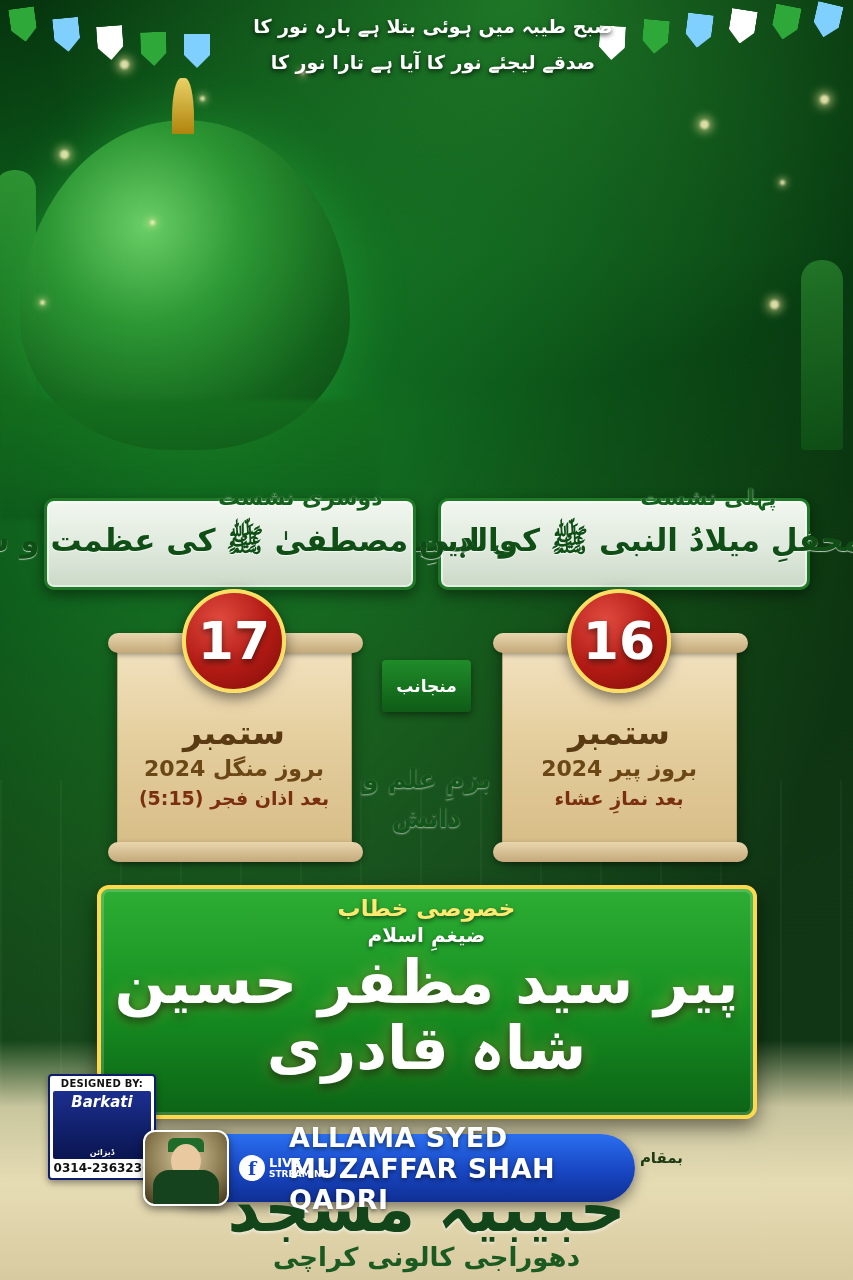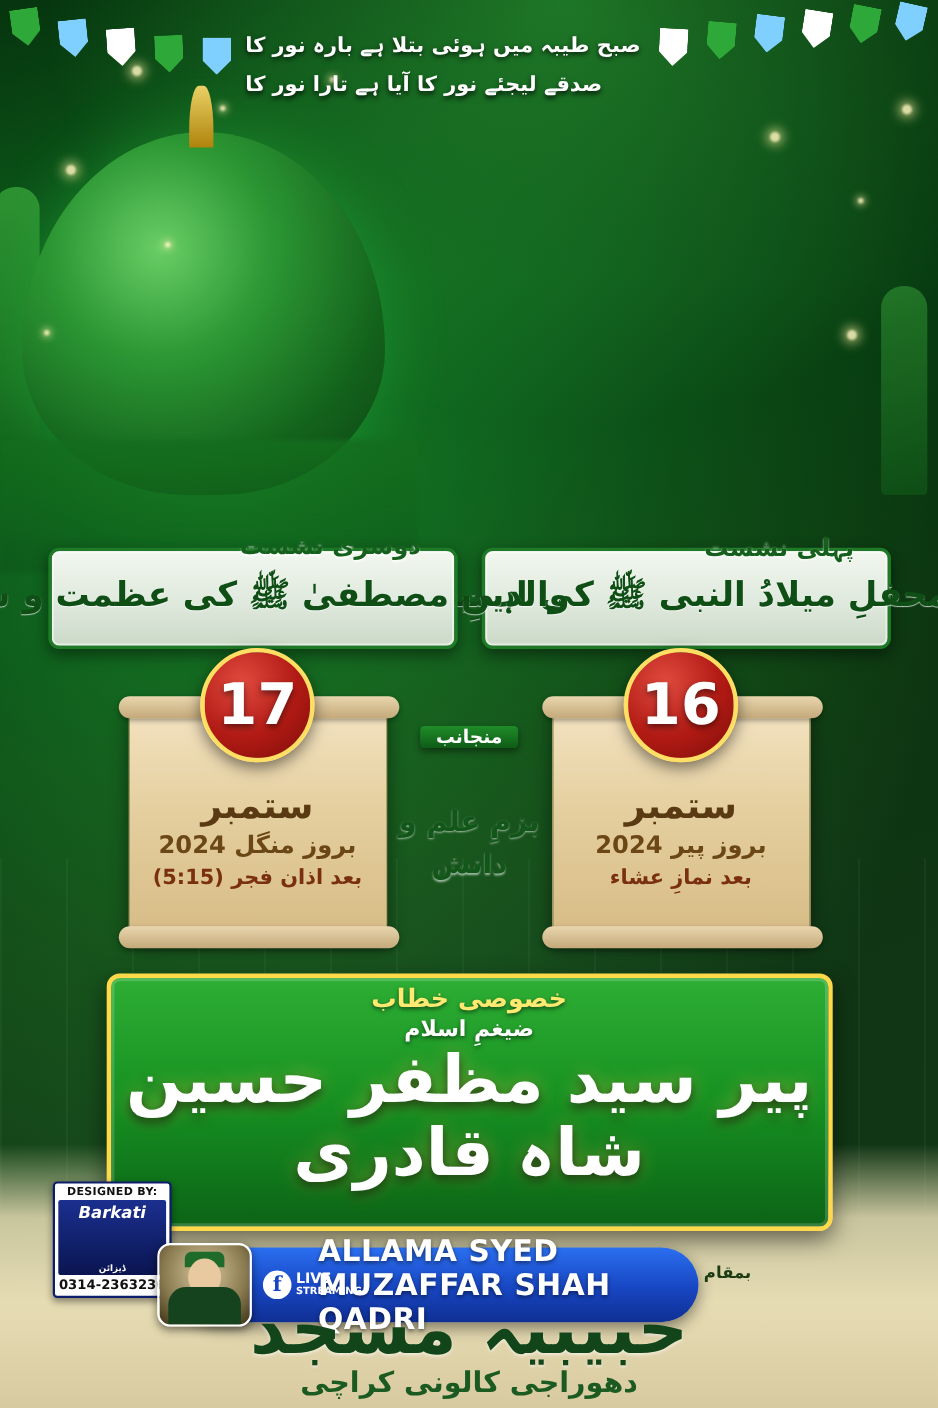--- a/index.html
+++ b/index.html
@@ -73,22 +73,22 @@
   }
   .arches {
     position:absolute; left:0; bottom:180px; width:100%; height:320px;
     opacity:0.30;
     background:
       repeating-linear-gradient(90deg, rgba(255,255,255,0.12) 0 2px, rgba(0,0,0,0) 2px 60px);
   }
 
   
   .couplet {
-    position:absolute; top:23px; right:210px; width:420px;
-    text-align:left; direction:rtl;
+    position:absolute; top:8px; right:210px; width:420px;
+    text-align:center; direction:rtl;
     color:#ffffff;
     font-size:19px; line-height:1.9;
     font-weight:bold;
     text-shadow:0 2px 5px rgba(0,0,0,0.75);
   }
   .couplet div { white-space:nowrap; }
 
   
   .title-wrap {
     position:absolute; top:115px; left:0; width:100%;
@@ -173,21 +173,21 @@
   .date-line2 { font-size:22px; font-weight:bold; color:#6b4715; margin-top:4px; white-space:nowrap; }
   .date-line3 { font-size:19px; font-weight:bold; color:#7a3010; margin-top:6px; white-space:nowrap; }
 
   
   .mid-ribbon {
     position:absolute; top:660px; left:50%; transform:translateX(-50%);
     width:160px; text-align:center; direction:rtl; z-index:4;
   }
   .ribbon-tag {
     display:inline-block; background:linear-gradient(180deg,#1f8c29,#0f5c17);
-    color:#fff; font-size:17px; font-weight:bold; padding:0 14px;
+    color:#fff; font-size:17px; font-weight:bold; padding:16px 14px;
     border-radius:4px; box-shadow:0 3px 7px rgba(0,0,0,0.45);
   }
   .mid-text { margin-top:48px; font-size:26px; font-weight:bold; color:#12561a; direction:rtl; line-height:1.5; text-shadow:0 1px 2px rgba(255,255,255,0.6); }
 
   
   .speaker-panel {
     position:absolute; top:885px; left:50%; transform:translateX(-50%);
     width:660px; height:234px;
     background:linear-gradient(180deg,#2eae34 0%, #169022 50%, #0c6416 100%);
     border:4px solid #ffd94a;

